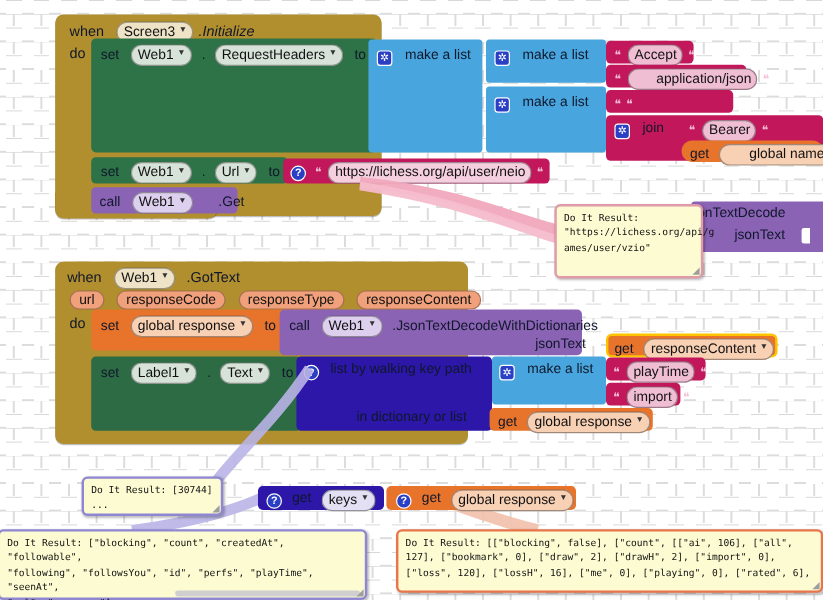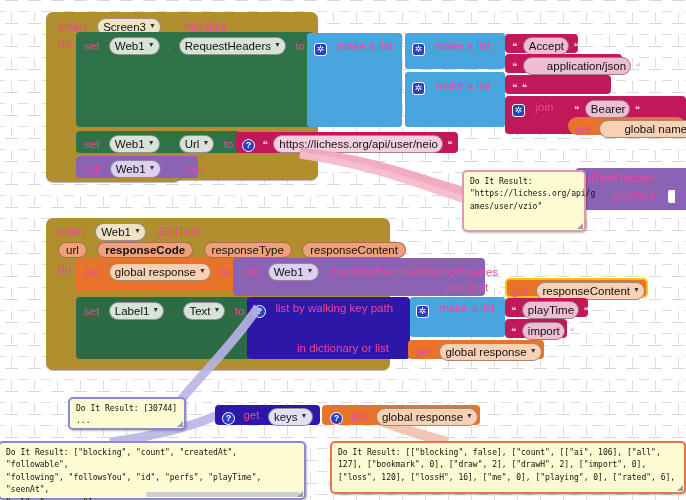--- a/index.html
+++ b/index.html
@@ -34,21 +34,21 @@
   
   .evt{background:#b18e2e;border-radius:7px;box-shadow:0 1px 0 rgba(0,0,0,.25);}
   .setblk{background:#2e7248;border-radius:4px;}
   .setblk2{background:#2d6b45;border-radius:4px;}
   .listblk{background:#49a5dd;border-radius:4px;}
   .txtblk{background:#c2185b;border-radius:4px;}
   .varblk{background:#e8742c;border-radius:14px;}
   .callblk{background:#8b63b5;border-radius:4px;}
   .dictblk{background:#2c17a8;border-radius:4px;}
 
-  .lbl{color:#ec4899;font-size:11.5px;line-height:1;white-space:nowrap;}
+  .lbl{color:#0f172a;font-size:11.5px;line-height:1;white-space:nowrap;}
 
   
   .field{
     display:inline-flex;align-items:center;gap:3px;
     background:#d7e3d8;border:1px solid rgba(0,0,0,.35);
     border-radius:9px;padding:1px 4px 1px 5px;
     font-size:11.5px;color:#111;line-height:1.25;white-space:nowrap;
   }
   .field.evtf{background:#eee3c6;}
   .field.txtf{background:#f0bed3;}
@@ -108,21 +108,21 @@
   <div class="blk evt" style="left:46px;top:12px;width:272px;height:168px;"></div>
 
   <div class="blk evt" style="left:46px;top:160px;width:135px;height:22px;border-radius:0 0 7px 7px;"></div>
 
   <div class="rowtext" style="left:58px;top:17px;">
     <span class="lbl big">when</span>
     <span class="field evtf" style="margin-left:6px;">
       <span>Screen3</span>
       <span class="caret">▼</span>
     </span>
-    <span class="lbl big" style="margin-left:15px;">.Initialize</span>
+    <span class="lbl big" style="margin-left:0;font-style:italic;">.Initialize</span>
   </div>
   <div class="rowtext lbl big" style="left:58px;top:38px;">do</div>
 
   <div class="blk setblk" style="left:76px;top:32px;width:238px;height:95px;"></div>
   <div class="rowtext" style="left:84px;top:36px;">
     <span class="lbl">set</span>
     <span class="field" style="margin-left:5px;">
       <span>Web1</span>
       <span class="caret">▼</span>
     </span>
@@ -257,21 +257,21 @@
     <span class="lbl big">when</span>
     <span class="field evtf" style="margin-left:6px;">
       <span>Web1</span>
       <span class="caret">▼</span>
     </span>
     <span class="lbl big" style="margin-left:5px;">.GotText</span>
   </div>
 
   <div class="rowtext" style="left:58px;top:240px;">
     <span class="param">url</span>
-    <span class="param" style="margin-left:6px;font-weight:bold;">responseCode</span>
+    <span class="param" style="margin-left:6px;">responseCode</span>
     <span class="param" style="margin-left:6px;">responseType</span>
     <span class="param" style="margin-left:6px;">responseContent</span>
   </div>
   <div class="rowtext lbl big" style="left:58px;top:263px;">do</div>
 
   <div class="blk" style="left:76px;top:258px;width:189px;height:34px;background:#e8742c;border-radius:4px;"></div>
   <div class="rowtext" style="left:84px;top:262px;">
     <span class="lbl">set</span>
     <span class="field varf" style="margin-left:5px;">
       <span>global response</span>

